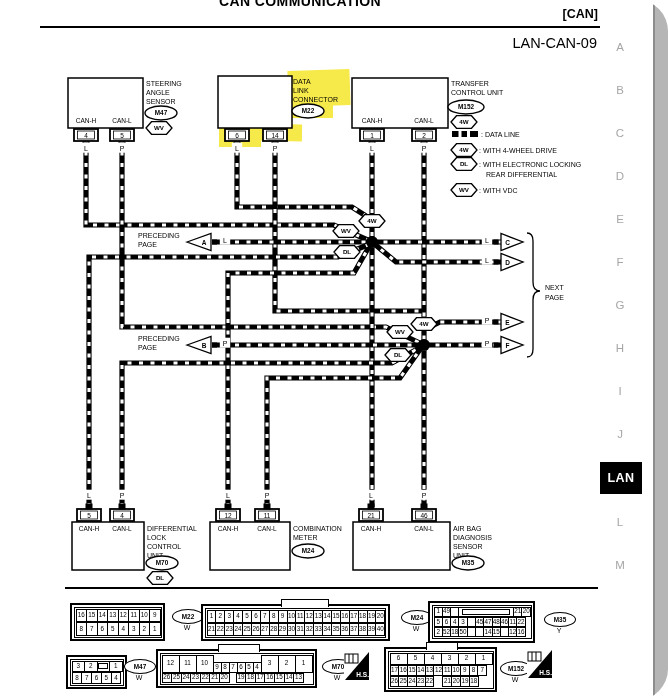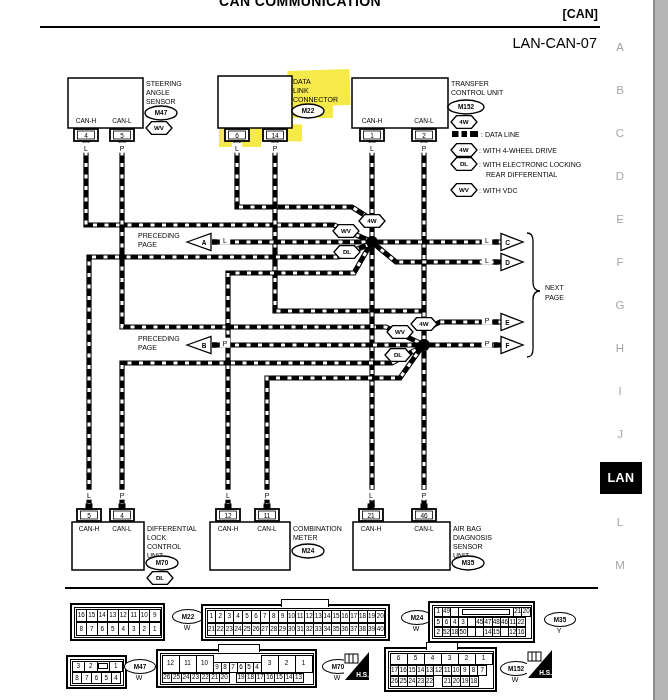--- a/index.html
+++ b/index.html
@@ -1,17 +1,17 @@
 <!DOCTYPE html>
 <html><head>
 <meta charset="utf-8">
 <style>
   html,body{margin:0;padding:0;background:#fff;}
   .page{position:relative;width:668px;height:700px;background:#fff;overflow:hidden;
-        font-family:"Liberation Sans",sans-serif;color:#000;}
+        font-family:"Liberation Sans",sans-serif;color:#000;border-radius:31px;}
   .abs{position:absolute;}
   .title{top:-7px;left:0;width:600px;text-align:center;font-size:14px;font-weight:bold;letter-spacing:.4px;}
   .sectag{top:7px;right:70px;font-size:12.5px;font-weight:bold;}
   .rule{top:26px;left:40px;width:560px;height:2.4px;background:#000;}
   .pageid{top:35px;right:71px;font-size:14.5px;}
   .mletter{left:608px;width:24px;text-align:center;font-size:11.5px;color:#a6a6a6;}
   .lantab{left:600px;width:42px;height:32px;background:#000;color:#fff;font-size:12.5px;font-weight:bold;
           display:flex;align-items:center;justify-content:center;letter-spacing:.5px;}
   .strip{left:653px;top:0;width:15px;height:700px;background:#b5b5b5;border-left:2px solid #8d8d8d;}
   .sep{left:65px;top:587px;width:533px;height:1.6px;background:#000;}
@@ -29,21 +29,21 @@
   .wcolor{position:absolute;font-size:7px;text-align:center;}
   .hs{position:absolute;}
 </style>
 </head>
 <body>
 
 <div class="page">
   <div class="abs title">CAN COMMUNICATION</div>
   <div class="abs sectag">[CAN]</div>
   <div class="abs rule"></div>
-  <div class="abs pageid">LAN-CAN-07</div>
+  <div class="abs pageid">LAN-CAN-09</div>
 
   <svg id="diagram" width="605" height="600" viewBox="0 0 605 600" style="position:absolute;left:0;top:0;">
       <rect x="288" y="70" width="62" height="36" fill="#f6e94a" transform="rotate(-2 319 88)"></rect>
       <rect x="288" y="99" width="45" height="19" fill="#f6e94a" transform="rotate(0 310.5 108.5)"></rect>
       <rect x="219" y="124" width="42" height="23" fill="#f6e94a" transform="rotate(0 240 135.5)"></rect>
       <rect x="256" y="124" width="46" height="17" fill="#f6e94a" transform="rotate(1 279 132.5)"></rect>
       <path d="M86,140 V225 H334 L370,241" fill="none" stroke="#000" stroke-width="5.2"></path>
       <path d="M86,140 V225 H334 L370,241" fill="none" stroke="#fff" stroke-width="3.1" stroke-dasharray="4 7.5"></path>
       <path d="M122,140 V327 H386 L422,344" fill="none" stroke="#000" stroke-width="5.2"></path>
       <path d="M122,140 V327 H386 L422,344" fill="none" stroke="#fff" stroke-width="3.1" stroke-dasharray="4 7.5"></path>

